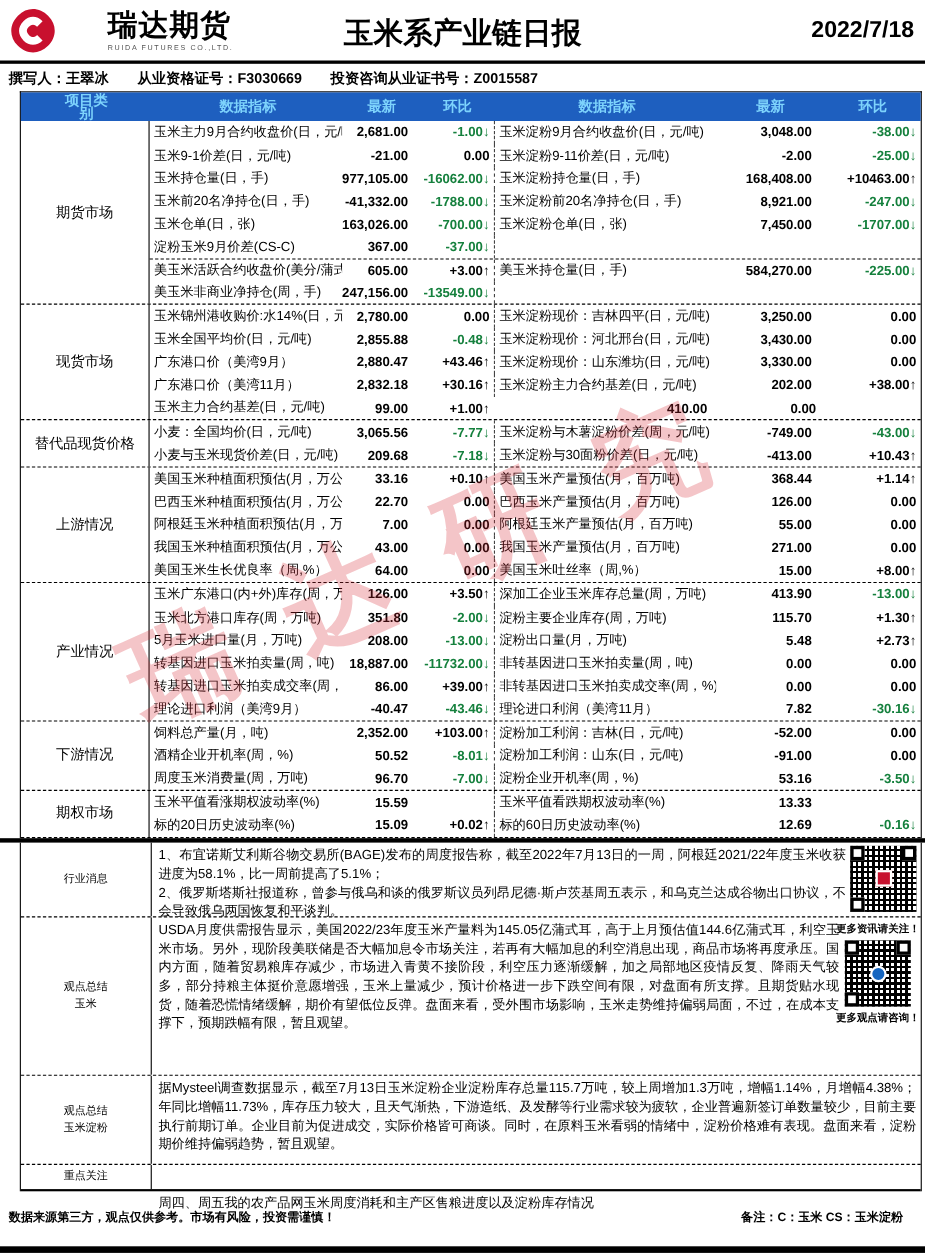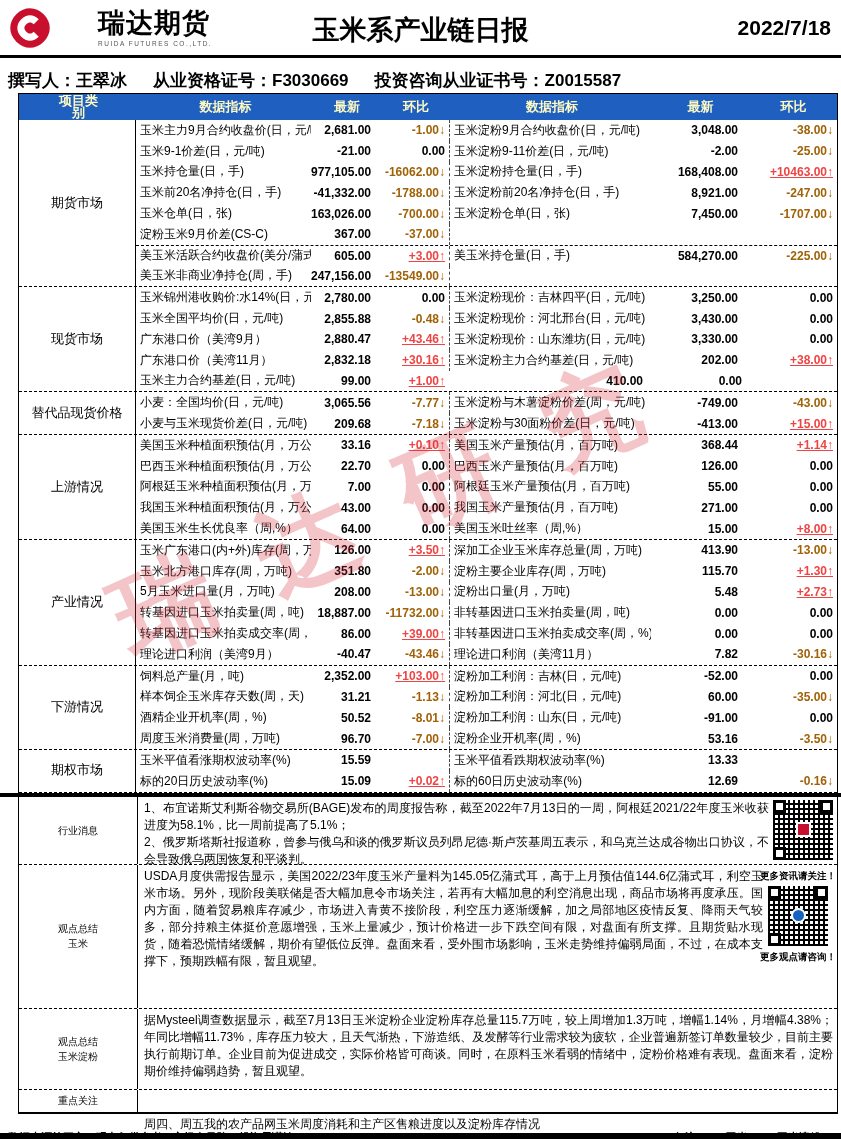--- a/index.html
+++ b/index.html
@@ -9,39 +9,39 @@
   
   .hdr { position:relative; height:58px; border-bottom:3px solid #000; }
   .logo-wrap { position:absolute; left:8px; top:6px; display:flex; align-items:flex-start;gap:42px; }
   .logo-icon { width:44px; height:44px; margin-right:4px; }
   .company-cn { font-size:27px; font-weight:bold; color:#000; letter-spacing:1px; line-height:34px; }
   .company-en { font-size:6.5px; color:#555; letter-spacing:1.5px; }
   .report-title { position:absolute; left:50%; top:12px; transform:translateX(-50%); font-size:27px; font-weight:bold; white-space:nowrap; }
   .report-date { position:absolute; right:10px; top:16px; font-size:21px; font-weight:bold; }
 
   
-  .writer { height:25px; display:flex; align-items:center; gap:26px; padding-left:8px; font-size:17px; font-weight:bold;margin-top:10px; }
+  .writer { height:25px; display:flex; align-items:center; gap:26px; padding-left:8px; font-size:13px; font-weight:bold; }
 
   
   .tbl { margin-left:18px; width:820px; border-left:1px solid #000; border-right:1px solid #000; border-top:1px solid #000; position:relative; }
   .thead { display:grid; grid-template-columns:119px 175px 68px 70px 202px 95px 91px;
-           background:#1e5fbf; color:#fef9c3; font-weight:bold; font-size:13px; height:26px; align-items:center; }
+           background:#1e5fbf; color:#7dd3fc; font-weight:bold; font-size:13px; height:26px; align-items:center; }
   .thead > div { text-align:center; line-height:12.5px; }
   .th-cat span { display:inline-block; max-width:50px; }
   .t-section { display:flex; border-bottom:1px dashed #000; }
   .t-cat { width:119px; display:flex; align-items:center; justify-content:center; text-align:center;
            font-size:13px; border-right:1.5px solid #000; padding:4px 6px; line-height:1.3; }
   .t-rows { flex:1; display:flex; flex-direction:column; }
   .row { display:grid; grid-template-columns:175px 68px 70px 202px 95px 91px; height:20.8px; align-items:center; font-size:12px; }
   .row.sep { border-top:1px dashed #000; }
   .ind { padding-left:4px; white-space:nowrap; overflow:hidden; }
   .rind { border-left:1px dashed #444; height:100%; display:flex; align-items:center; }
   .val { text-align:right; font-weight:bold; padding-right:8px; white-space:nowrap; }
   .chg { text-align:right; font-weight:bold; padding-right:4px; white-space:nowrap; }
-  .chg.u { color:#ef4444;text-decoration:underline; } .chg.d { color:#a16207; } .chg.f { color:#000; }
+  .chg.u { color:#000000; } .chg.d { color:#15803d; } .chg.f { color:#000; }
 
   .bar-thick { margin-left:0; width:841px; height:4px; background:#000; }
 
   
   .notes { margin-left:18px; width:820px; border-left:1px solid #000; border-right:1px solid #000; }
   .note-row { display:flex; border-bottom:1px dashed #000; }
   .note-cat { width:119px; display:flex; flex-direction:column; align-items:center; justify-content:center;
               font-size:10px; border-right:1.5px solid #000; text-align:center; line-height:1.5; }
   .note-body { flex:1; padding:3px 4px 3px 6px; font-size:12px; line-height:1.42; display:flex; }
   .note-text { flex:1; text-align:justify; }
@@ -232,21 +232,21 @@
               <div class="ind rind">玉米淀粉与木薯淀粉价差(周，元/吨)</div>
               <div class="val">-749.00</div>
               <div class="chg d">-43.00↓</div>
             </div>
             <div class="row">
               <div class="ind">小麦与玉米现货价差(日，元/吨)</div>
               <div class="val">209.68</div>
               <div class="chg d">-7.18↓</div>
               <div class="ind rind">玉米淀粉与30面粉价差(日，元/吨)</div>
               <div class="val">-413.00</div>
-              <div class="chg u">+15.00↑</div>
+              <div class="chg u">+10.43↑</div>
             </div>
           </div>
         </div>
         <div class="t-section">
           <div class="t-cat">上游情况</div>
           <div class="t-rows">
             <div class="row">
               <div class="ind">美国玉米种植面积预估(月，万公顷)</div>
               <div class="val">33.16</div>
               <div class="chg u">+0.10↑</div>
@@ -344,28 +344,20 @@
         <div class="t-section">
           <div class="t-cat">下游情况</div>
           <div class="t-rows">
             <div class="row">
               <div class="ind">饲料总产量(月，吨)</div>
               <div class="val">2,352.00</div>
               <div class="chg u">+103.00↑</div>
               <div class="ind rind">淀粉加工利润：吉林(日，元/吨)</div>
               <div class="val">-52.00</div>
               <div class="chg f">0.00</div>
-            </div>
-            <div class="row">
-              <div class="ind">样本饲企玉米库存天数(周，天)</div>
-              <div class="val">31.21</div>
-              <div class="chg d">-1.13↓</div>
-              <div class="ind rind">淀粉加工利润：河北(日，元/吨)</div>
-              <div class="val">60.00</div>
-              <div class="chg d">-35.00↓</div>
             </div>
             <div class="row">
               <div class="ind">酒精企业开机率(周，%)</div>
               <div class="val">50.52</div>
               <div class="chg d">-8.01↓</div>
               <div class="ind rind">淀粉加工利润：山东(日，元/吨)</div>
               <div class="val">-91.00</div>
               <div class="chg f">0.00</div>
             </div>
             <div class="row">

